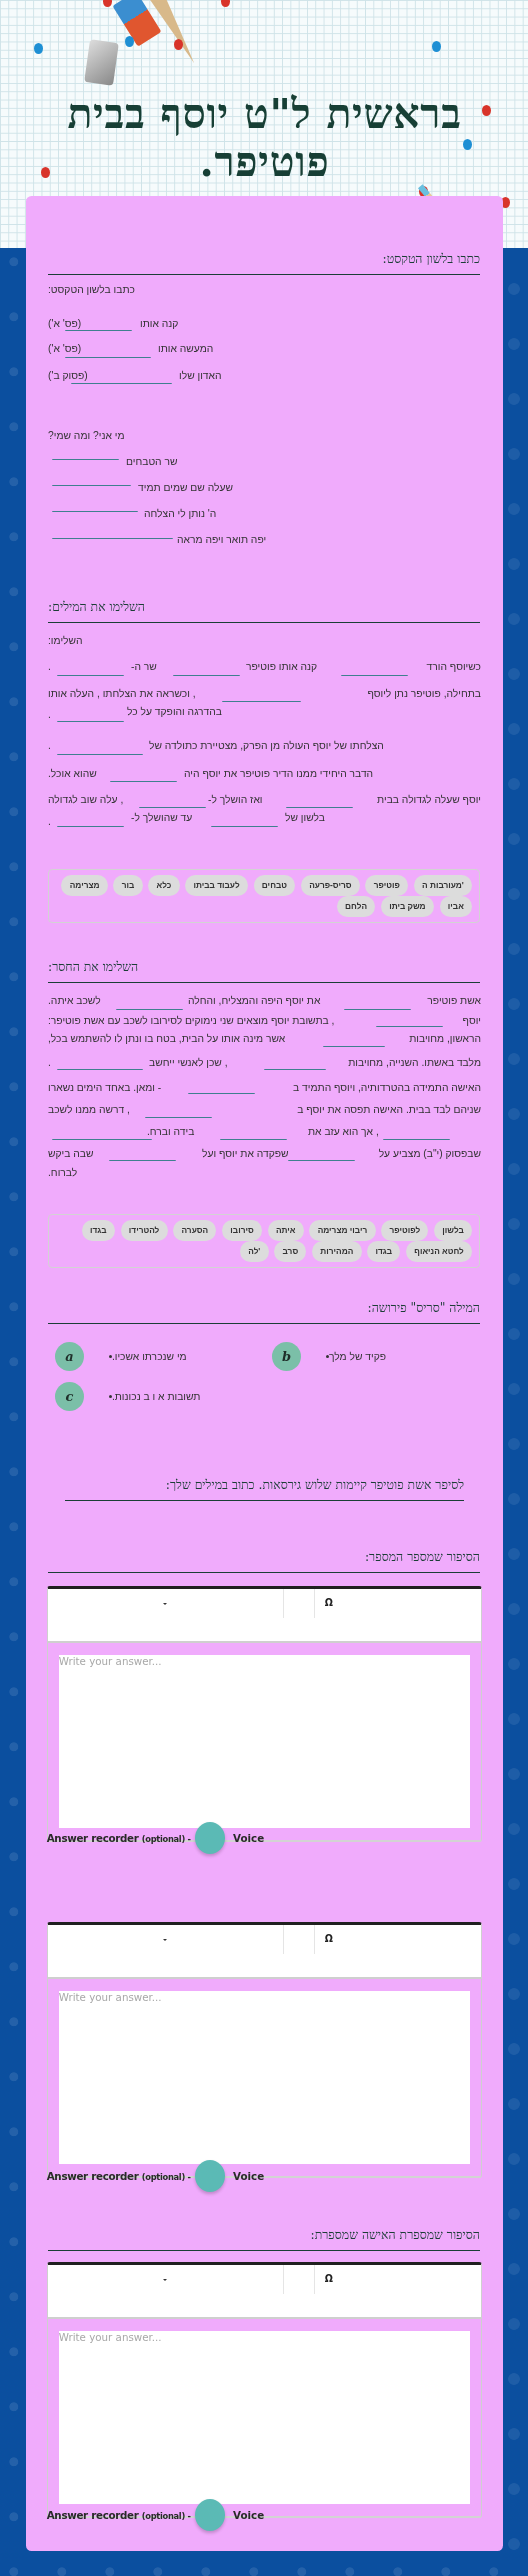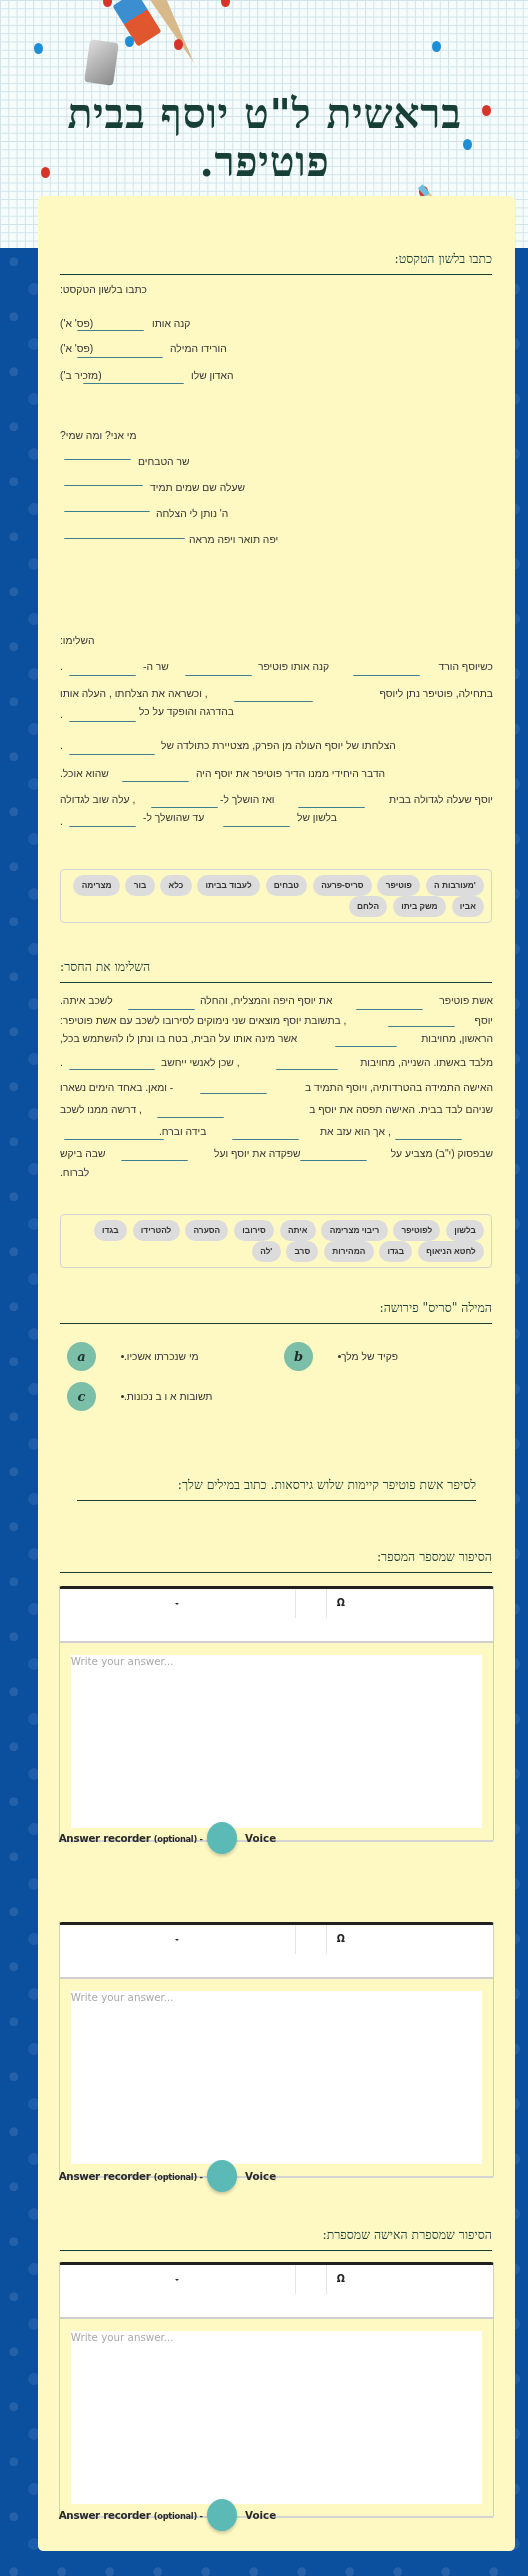--- a/index.html
+++ b/index.html
@@ -49,22 +49,22 @@
     background: linear-gradient(#6ac0e0 0 20%, #e8c89a 20% 100%);
     transform: rotate(-40deg);
   }
   .title {
     position: absolute; left: 0; top: 90px; width: 529px;
     text-align: center; direction: rtl;
     font-family: "DejaVu Serif", serif; font-weight: bold;
     font-size: 41px; color: #173f35; letter-spacing: 0.7px;
   }
   .card {
-    position: absolute; left: 38px; top: 196px; width: 477px; height: 2355px;
-    background: #fef9c3; border-radius: 5.5px; padding-left: 9px;
+    position: absolute; left: 26px; top: 196px; width: 477px; height: 2355px;
+    background: #f0abfc; border-radius: 5.5px; padding-left: 9px;
   }
   .section-head {
     position: absolute; left: 22px; width: 432px;
     direction: rtl; text-align: right;
     font-family: "DejaVu Serif", serif; font-size: 12.4px; color: #1b3e36;
     padding-bottom: 6.9px; border-bottom: 1px solid #1b3e36;
   }
   .section-head.left { text-align: left; direction: rtl; }
   .section-head span { display: inline-block; }
   .line {
@@ -163,40 +163,41 @@
   <div class="section-head" style="top:55px"><span>כתבו בלשון הטקסט:</span></div>
 
   <div class="line" style="left:22px;top:88px">כתבו בלשון הטקסט:</div>
 
   <div class="line" style="left:22px;top:122px">(פס' א')</div>
   <div class="blank" style="left:39px;top:134px;width:67px"></div>
   <div class="line" style="left:114px;top:122px">קנה אותו</div>
 
   <div class="line" style="left:22px;top:147px">(פס' א')</div>
   <div class="blank" style="left:39px;top:161px;width:86px"></div>
-  <div class="line" style="left:132px;top:147px">הורידו המילה</div>
-
-  <div class="line" style="left:22px;top:174px">(מזכיר ב')</div>
+  <div class="line" style="left:132px;top:147px">המעשה אותו</div>
+
+  <div class="line" style="left:22px;top:174px">(פסוק ב')</div>
   <div class="blank" style="left:45px;top:187px;width:101px"></div>
   <div class="line" style="left:153px;top:174px">האדון שלו</div>
 
   <div class="line" style="left:22px;top:234px">מי אני? ומה שמי?</div>
 
   <div class="blank" style="left:25.5px;top:263px;width:67px"></div>
   <div class="line" style="left:100px;top:260px">שר הטבחים</div>
 
   <div class="blank" style="left:25.5px;top:289px;width:79px"></div>
   <div class="line" style="left:112px;top:286px">שעלה שם שמים תמיד</div>
 
   <div class="blank" style="left:25.5px;top:315px;width:86px"></div>
   <div class="line" style="left:118px;top:312px">ה' נותן לי הצלחה</div>
 
   <div class="blank" style="left:25.5px;top:342px;width:121px"></div>
   <div class="line" style="left:151px;top:338px">יפה תואר ויפה מראה</div>
 
+  <div class="section-head left" style="top:403px"><span>השלימו את המילים:</span></div>
   <div class="line" style="left:22px;top:439px">השלימו:</div>
 
   <div class="line" style="right:22px;top:465px">כשיוסף הורד</div>
   <div class="blank" style="left:315px;top:479px;width:67px"></div>
   <div class="line" style="left:220px;top:465px">קנה אותו פוטיפר</div>
   <div class="blank" style="left:147px;top:479px;width:67px"></div>
   <div class="line" style="left:105px;top:465px">שר ה-</div>
   <div class="blank" style="left:31px;top:479px;width:67px"></div>
   <div class="line" style="left:22px;top:465px">.</div>
 

